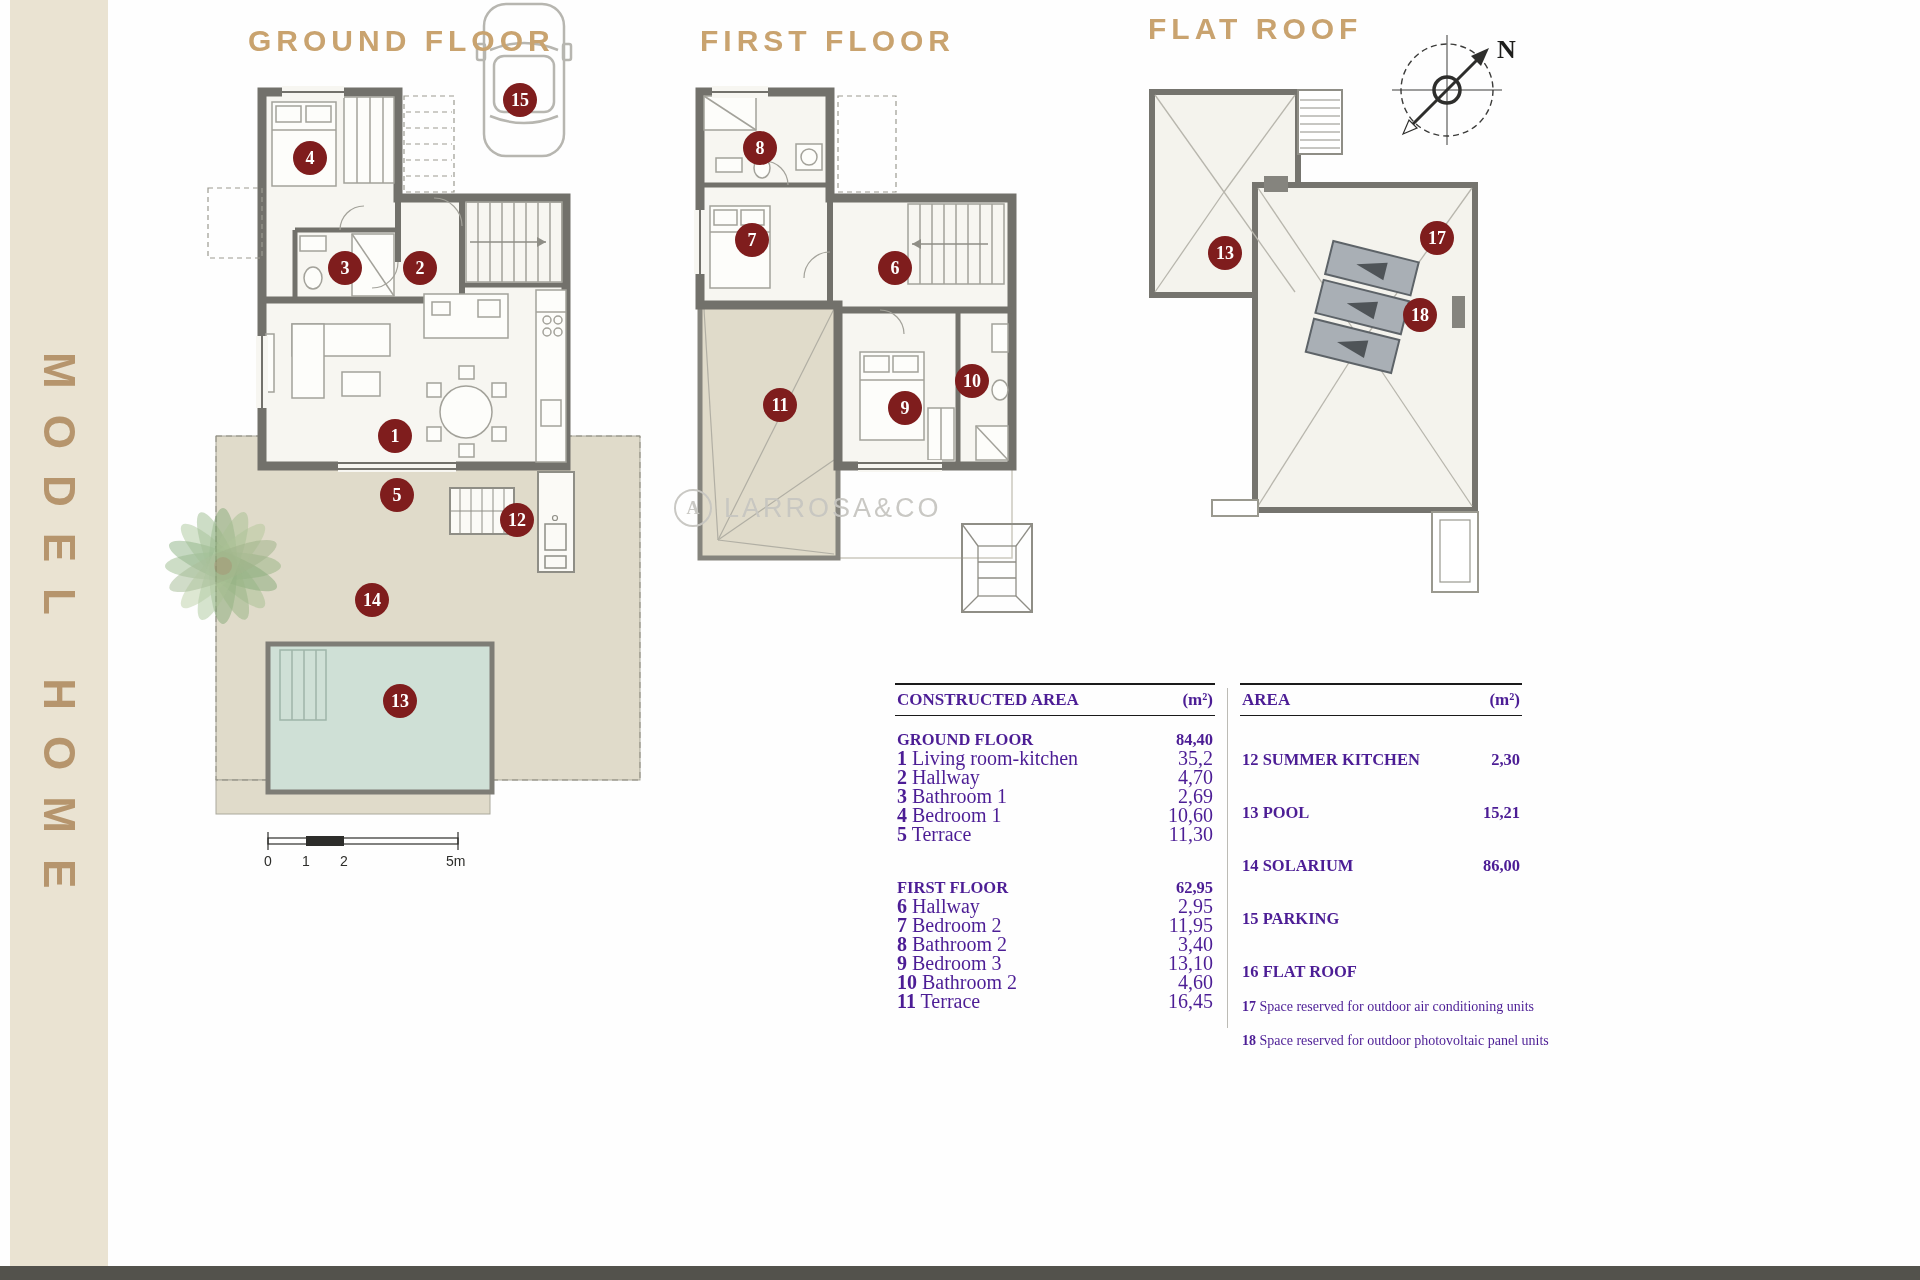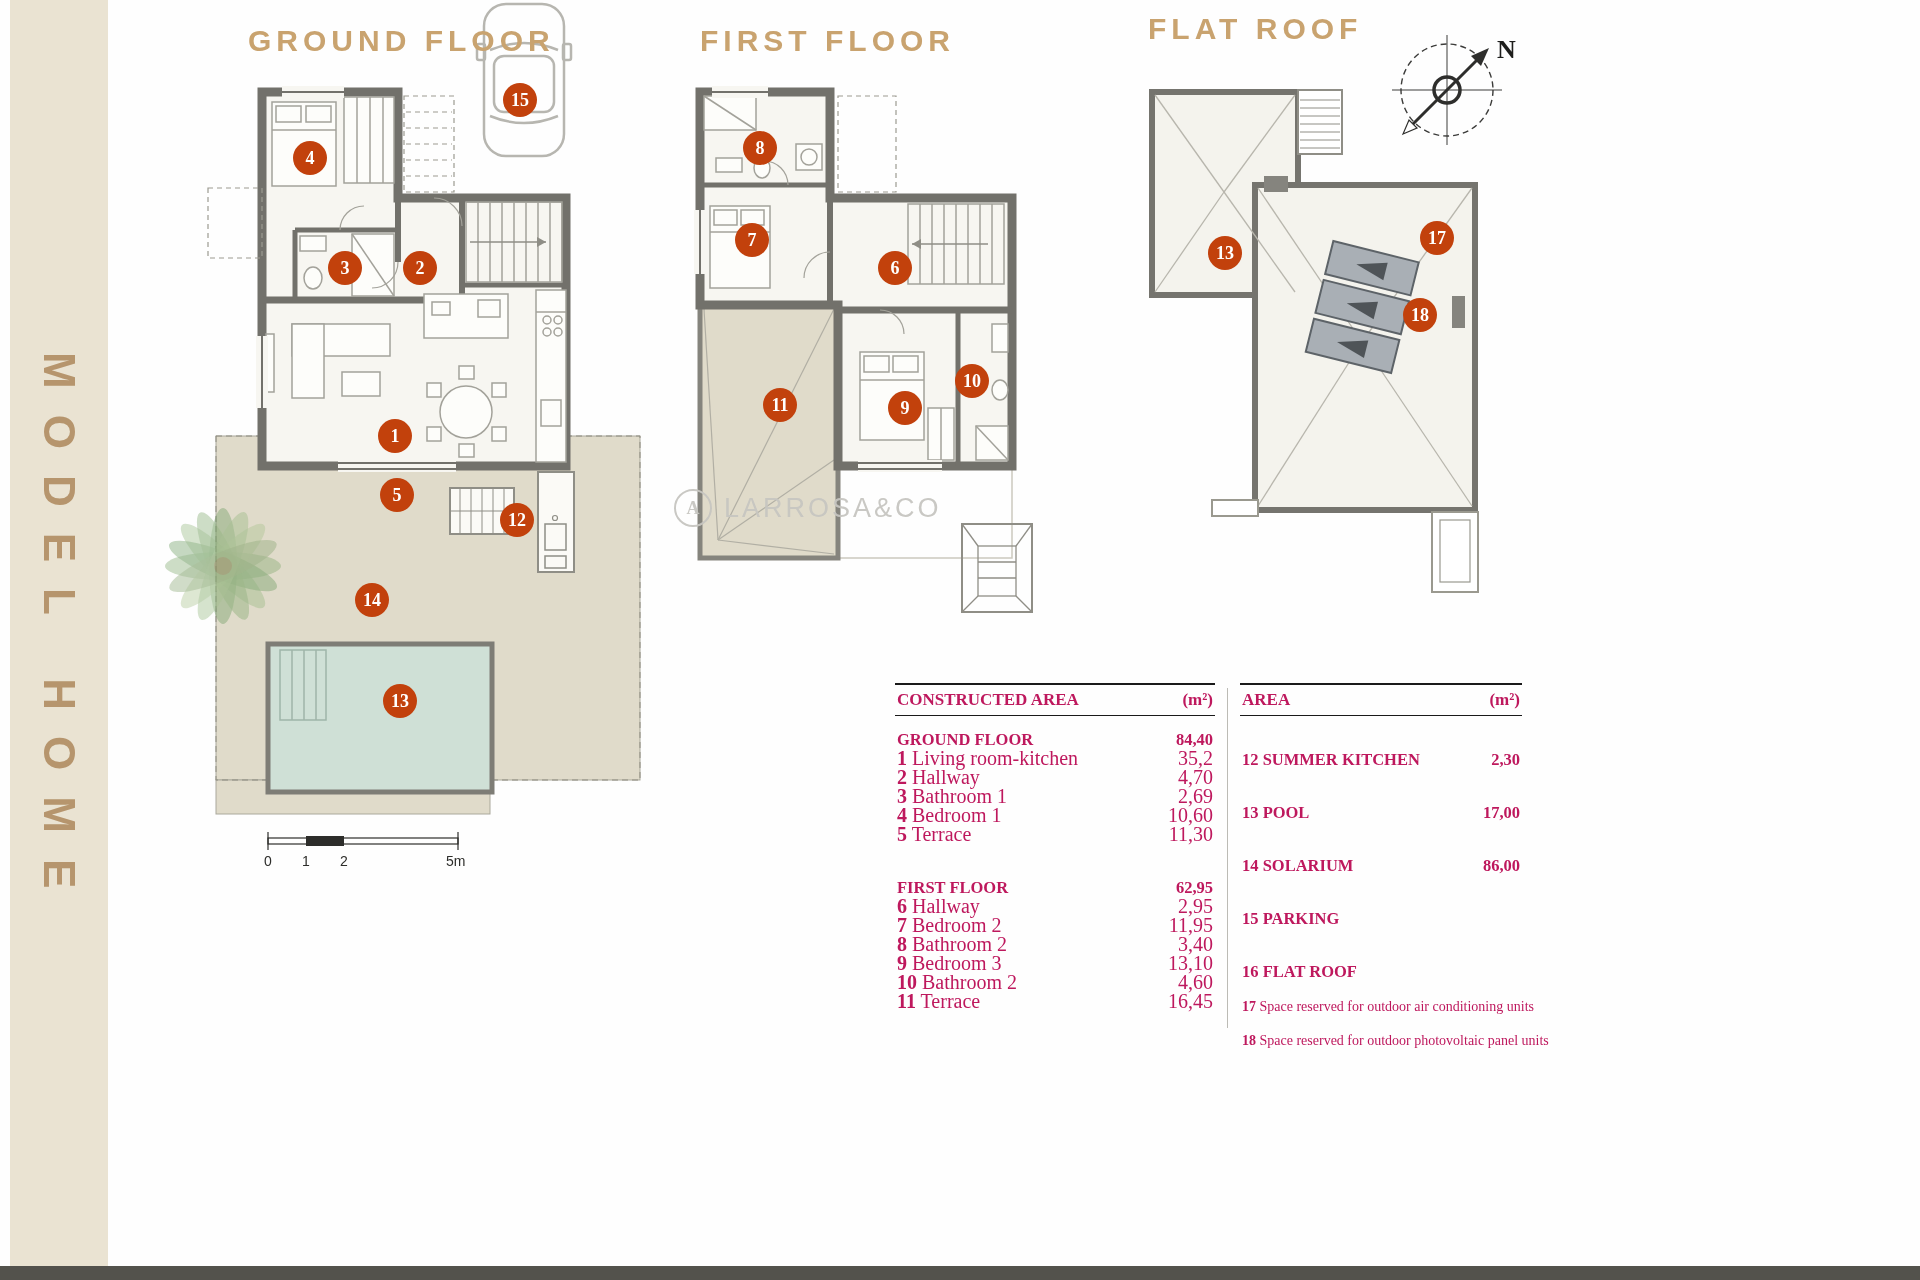--- a/index.html
+++ b/index.html
@@ -5,25 +5,25 @@
   html,body{margin:0;padding:0}
   body{width:1920px;height:1280px;position:relative;overflow:hidden;background:#fefefe;font-family:"Liberation Sans",sans-serif}
   .plan-svg{position:absolute;left:0;top:0;z-index:1}
   .sidebar{position:absolute;left:10px;top:0;width:98px;height:1266px;background:#eae3d2;display:flex;align-items:center;justify-content:center;z-index:2}
   .vtext{writing-mode:vertical-rl;font-size:44px;font-weight:700;letter-spacing:26px;color:#b6956d;font-family:"Liberation Sans",sans-serif;white-space:nowrap}
   .bottombar{position:absolute;left:0;bottom:0;width:1920px;height:14px;background:#53524c;z-index:2}
   .sec-title{position:absolute;font-size:30px;font-weight:700;letter-spacing:5px;color:#c9a36f;z-index:3}
   #title-ground{left:248px;top:24px}
   #title-first{left:700px;top:24px}
   #title-roof{left:1148px;top:12px}
-  .marker{position:absolute;width:34px;height:34px;border-radius:50%;background:#c2410c;color:#fff;display:flex;align-items:center;justify-content:center;font:700 18px "Liberation Serif",serif;z-index:5}
+  .marker{position:absolute;width:34px;height:34px;border-radius:50%;background:#7f1d1d;color:#fff;display:flex;align-items:center;justify-content:center;font:700 18px "Liberation Serif",serif;z-index:5}
   .watermark{position:absolute;left:674px;top:489px;display:flex;align-items:center;gap:12px;color:#c7c6c1;z-index:6;opacity:.95}
   .wm-circle{width:34px;height:34px;border:2.5px solid #c7c6c1;border-radius:50%;display:flex;align-items:center;justify-content:center;font:700 18px "Liberation Serif",serif;color:#c7c6c1}
   .wm-text{font-size:27px;letter-spacing:3px}
-  .table{position:absolute;font-family:"Liberation Serif",serif;color:#be185d;z-index:4}
+  .table{position:absolute;font-family:"Liberation Serif",serif;color:#4c1d95;z-index:4}
   #table-constructed{left:895px;top:683px;width:320px}
   #table-area{left:1240px;top:683px;width:282px}
   .t-head{display:flex;justify-content:space-between;border-top:2px solid #1a1a1a;border-bottom:1.6px solid #1a1a1a;padding:5px 2px;font-weight:700;font-size:17px}
   .trow{display:flex;justify-content:space-between;font-size:20px;line-height:19px;padding:0 2px}
   .trow.group{font-weight:700;margin-top:14px;font-size:16.5px}
   .trow.area{font-weight:700;margin-top:34px;font-size:16.5px}
   .tnote{font-size:14px;margin-top:18px;padding:0 2px;white-space:nowrap}
   .vdivider{position:absolute;left:1227px;top:688px;width:1px;height:340px;background:#bcbbb5;z-index:3}
 </style>
 </head>
@@ -444,21 +444,21 @@
     <span>AREA</span>
     <span>(m²)</span>
   </div>
   <div>
       <div class="trow area">
         <span>12 SUMMER KITCHEN</span>
         <span>2,30</span>
       </div>
       <div class="trow area">
         <span>13 POOL</span>
-        <span>17,00</span>
+        <span>15,21</span>
       </div>
       <div class="trow area">
         <span>14 SOLARIUM</span>
         <span>86,00</span>
       </div>
       <div class="trow area">
         <span>15 PARKING</span>
         <span></span>
       </div>
       <div class="trow area">

